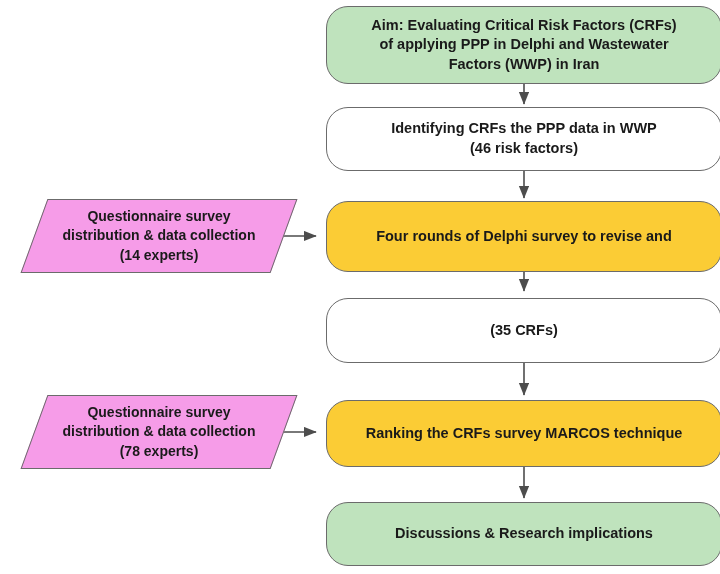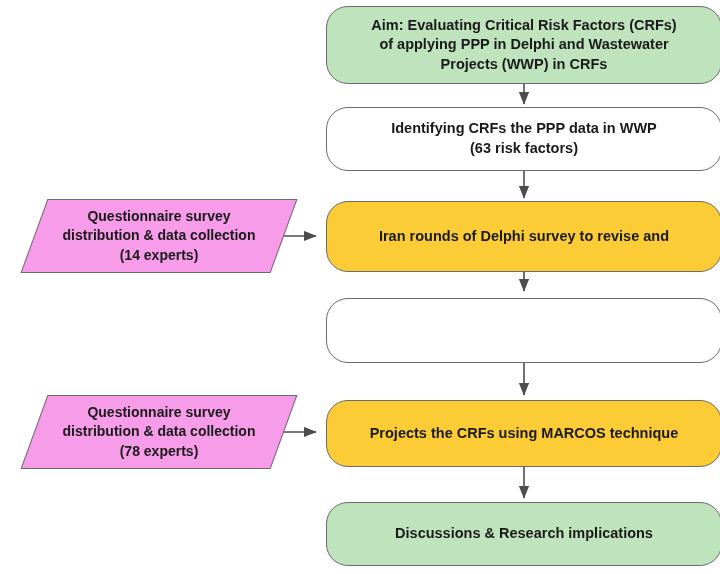--- a/index.html
+++ b/index.html
@@ -105,45 +105,46 @@
     <line x1="524" y1="467" x2="524" y2="498" stroke="#4d4d4d" stroke-width="1.6" marker-end="url(#ah)"></line>
 
     <line x1="272" y1="236" x2="316" y2="236" stroke="#4d4d4d" stroke-width="1.6" marker-end="url(#ah)"></line>
     <line x1="272" y1="432" x2="316" y2="432" stroke="#4d4d4d" stroke-width="1.6" marker-end="url(#ah)"></line>
   </svg>
 
   <div class="node rounded green" style="left:326px; top:6px; width:396px; height:78px;">
     <div>
       <span class="node-line">Aim: Evaluating Critical Risk Factors (CRFs)</span>
       <span class="node-line">of applying PPP in Delphi and Wastewater</span>
-      <span class="node-line">Projects (WWP) in CRFs</span>
+      <span class="node-line">Factors (WWP) in Iran</span>
     </div>
   </div>
 
   <div class="node rounded white" style="left:326px; top:107px; width:396px; height:64px;">
     <div>
       <span class="node-line">Identifying CRFs the PPP data in WWP</span>
-      <span class="node-line">(63 risk factors)</span>
+      <span class="node-line">(46 risk factors)</span>
     </div>
   </div>
 
   <div class="node rounded yellow" style="left:326px; top:201px; width:396px; height:71px;">
     <div>
-      <span class="node-line">Iran rounds of Delphi survey  to revise and</span>
+      <span class="node-line">Four rounds of Delphi survey  to revise and</span>
     </div>
   </div>
 
   <div class="node rounded white" style="left:326px; top:298px; width:396px; height:65px;">
     <div>
+      <span class="node-line">(35 CRFs)</span>
     </div>
   </div>
 
   <div class="node rounded yellow" style="left:326px; top:400px; width:396px; height:67px;">
     <div>
-      <span class="node-line">Projects the CRFs using MARCOS technique</span>
+      <span class="node-line">Ranking the CRFs survey MARCOS technique</span>
     </div>
   </div>
 
   <div class="node rounded green" style="left:326px; top:502px; width:396px; height:64px;">
     <div>
       <span class="node-line">Discussions &amp; Research implications</span>
     </div>
   </div>
 
   <div class="para" style="left:34px; top:199px; width:250px; height:74px;">

